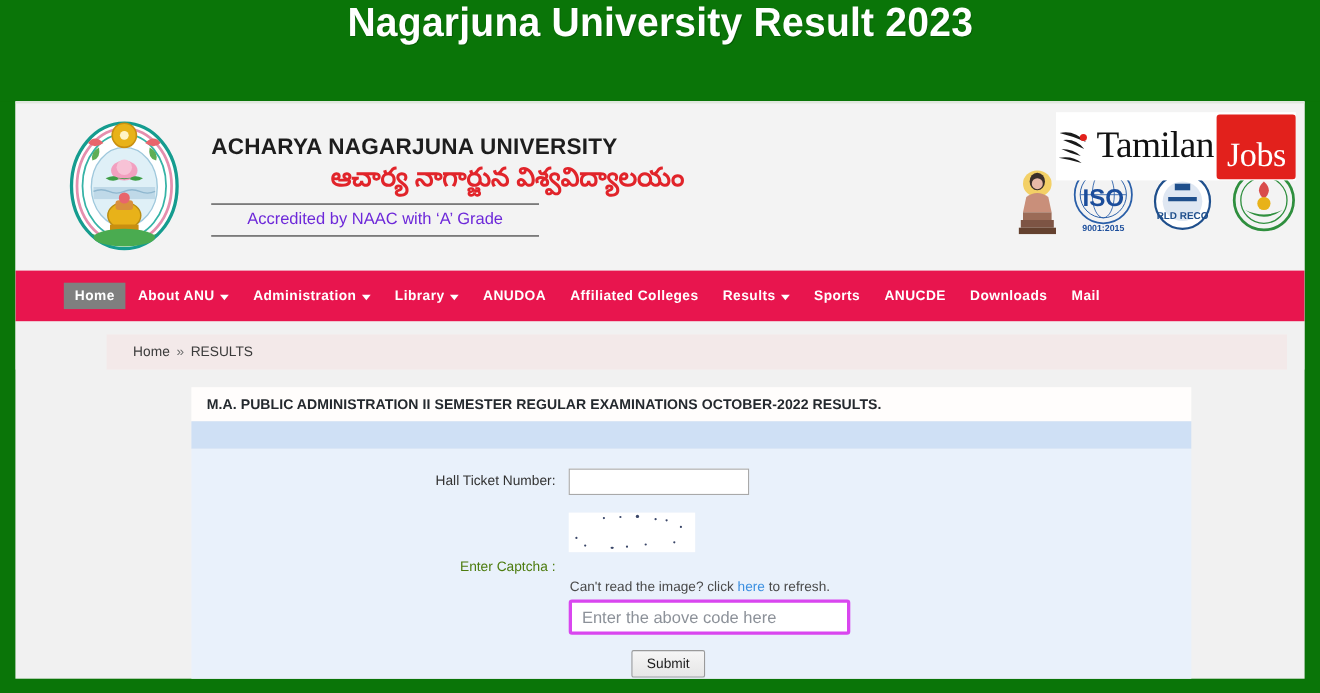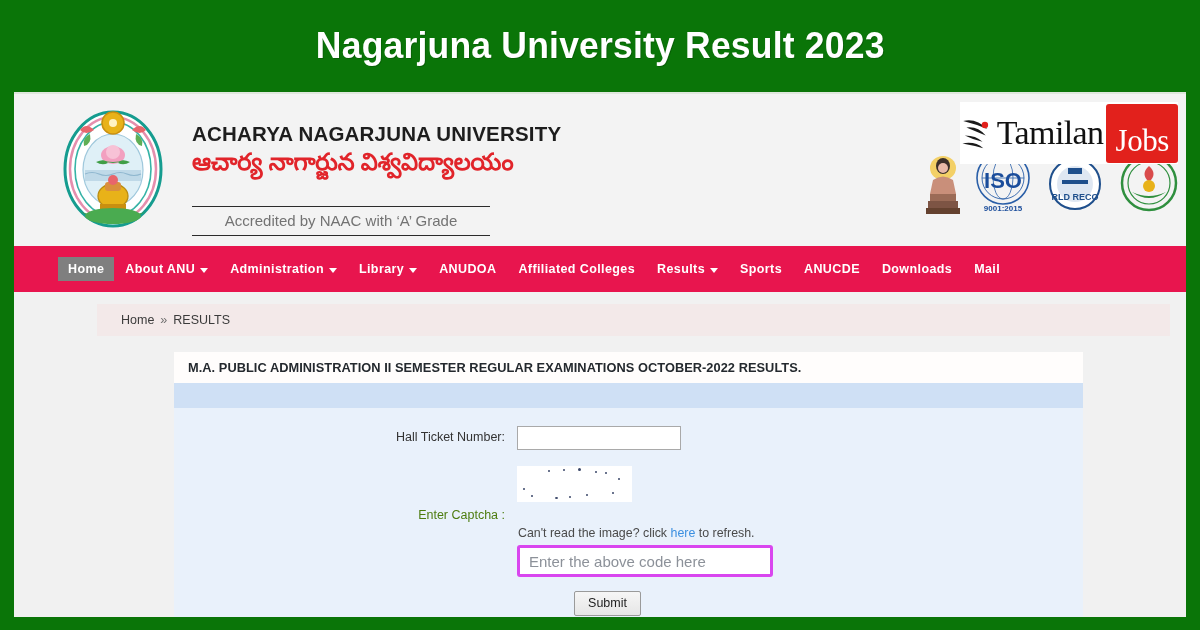--- a/index.html
+++ b/index.html
@@ -18,21 +18,21 @@
     background: #0a7508;
   }
 
   
   .banner {
     position: absolute;
     left: 0; top: 0;
     width: 1200px; height: 92px;
     background: #0a7508;
     display: flex;
-    align-items: center;
+    align-items: flex-start;
     justify-content: center;
   }
   .banner-title {
     font-family: "Liberation Sans Narrow", "Liberation Sans", sans-serif;
     font-weight: bold;
     font-size: 37px;
     letter-spacing: 0.2px;
     color: #ffffff;
     text-shadow: 1px 1px 0 rgba(0,0,0,0.18);
     white-space: nowrap;
@@ -78,30 +78,31 @@
     font-family: "Liberation Sans", sans-serif;
   }
   .uni-name-te {
     margin-top: 2px;
     font-size: 24px;
     font-weight: bold;
     color: #e1242a;
     white-space: nowrap;
     font-family: "Liberation Sans", sans-serif;
     letter-spacing: -0.2px;
+    text-align: right;
   }
   .uni-accred {
-    margin-top: 24px;
+    margin-top: 4px;
     width: 298px;
     border-top: 1.6px solid #2b2b2b;
     border-bottom: 1.6px solid #2b2b2b;
     padding: 5px 0 6px 0;
     text-align: center;
     font-size: 15px;
-    color: #737373;
+    color: #6d28d9;
     white-space: nowrap;
     font-family: "Liberation Sans", sans-serif;
   }
 
   
   .badges {
     position: absolute;
     right: 6px; top: 28px;
     height: 96px;
     display: flex;

